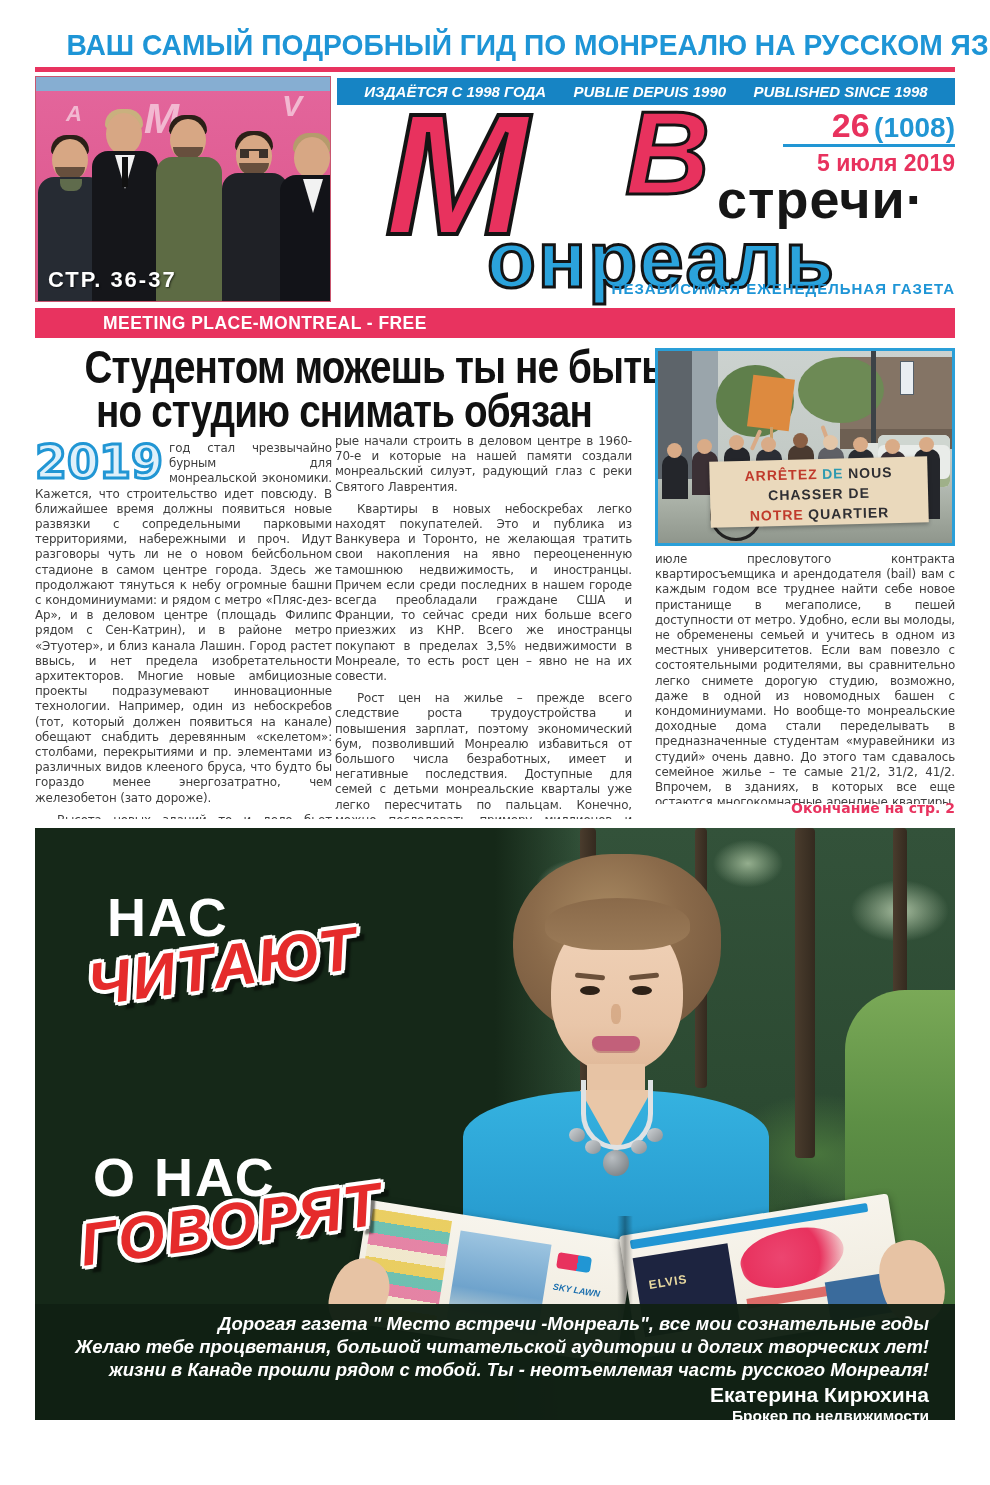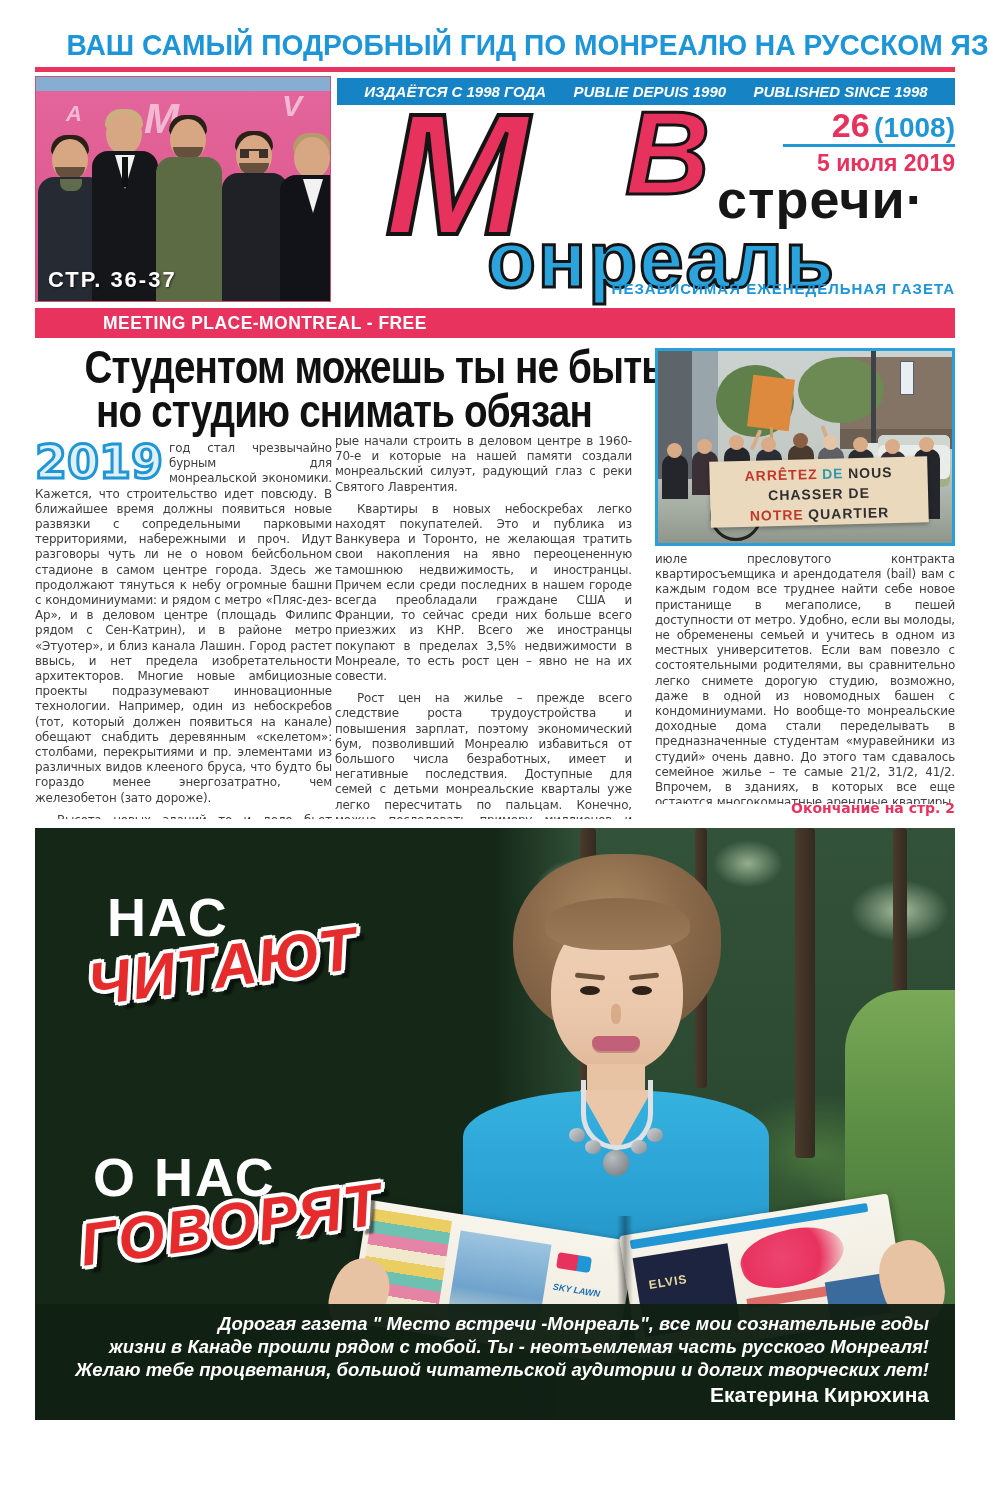--- a/index.html
+++ b/index.html
@@ -396,20 +396,21 @@
     <div class="hand hand-left"></div>
     <div class="hand hand-right"></div>
 
     <div class="slogan-white s1w">НАС</div>
     <div class="slogan-red s1r">ЧИТАЮТ</div>
     <div class="slogan-white s2w">О НАС</div>
     <div class="slogan-red s2r">ГОВОРЯТ</div>
 
     <div class="caption-overlay">
       <div class="cap-line">Дорогая газета " Место встречи -Монреаль", все мои сознательные годы</div>
+      <div class="cap-line">Желаю тебе процветания, большой читательской аудитории и долгих творческих лет!</div>
       <div class="cap-line">жизни в Канаде прошли рядом с тобой. Ты - неотъемлемая часть русского Монреаля!</div>
-      <div class="cap-line">Желаю тебе процветания, большой читательской аудитории и долгих творческих лет!</div>
       <div class="cap-author">Екатерина Кирюхина</div>
+      <div class="cap-role">Брокер по недвижимости</div>
     </div>
   </div>
 
 
 </div>
 
 </body></html>

